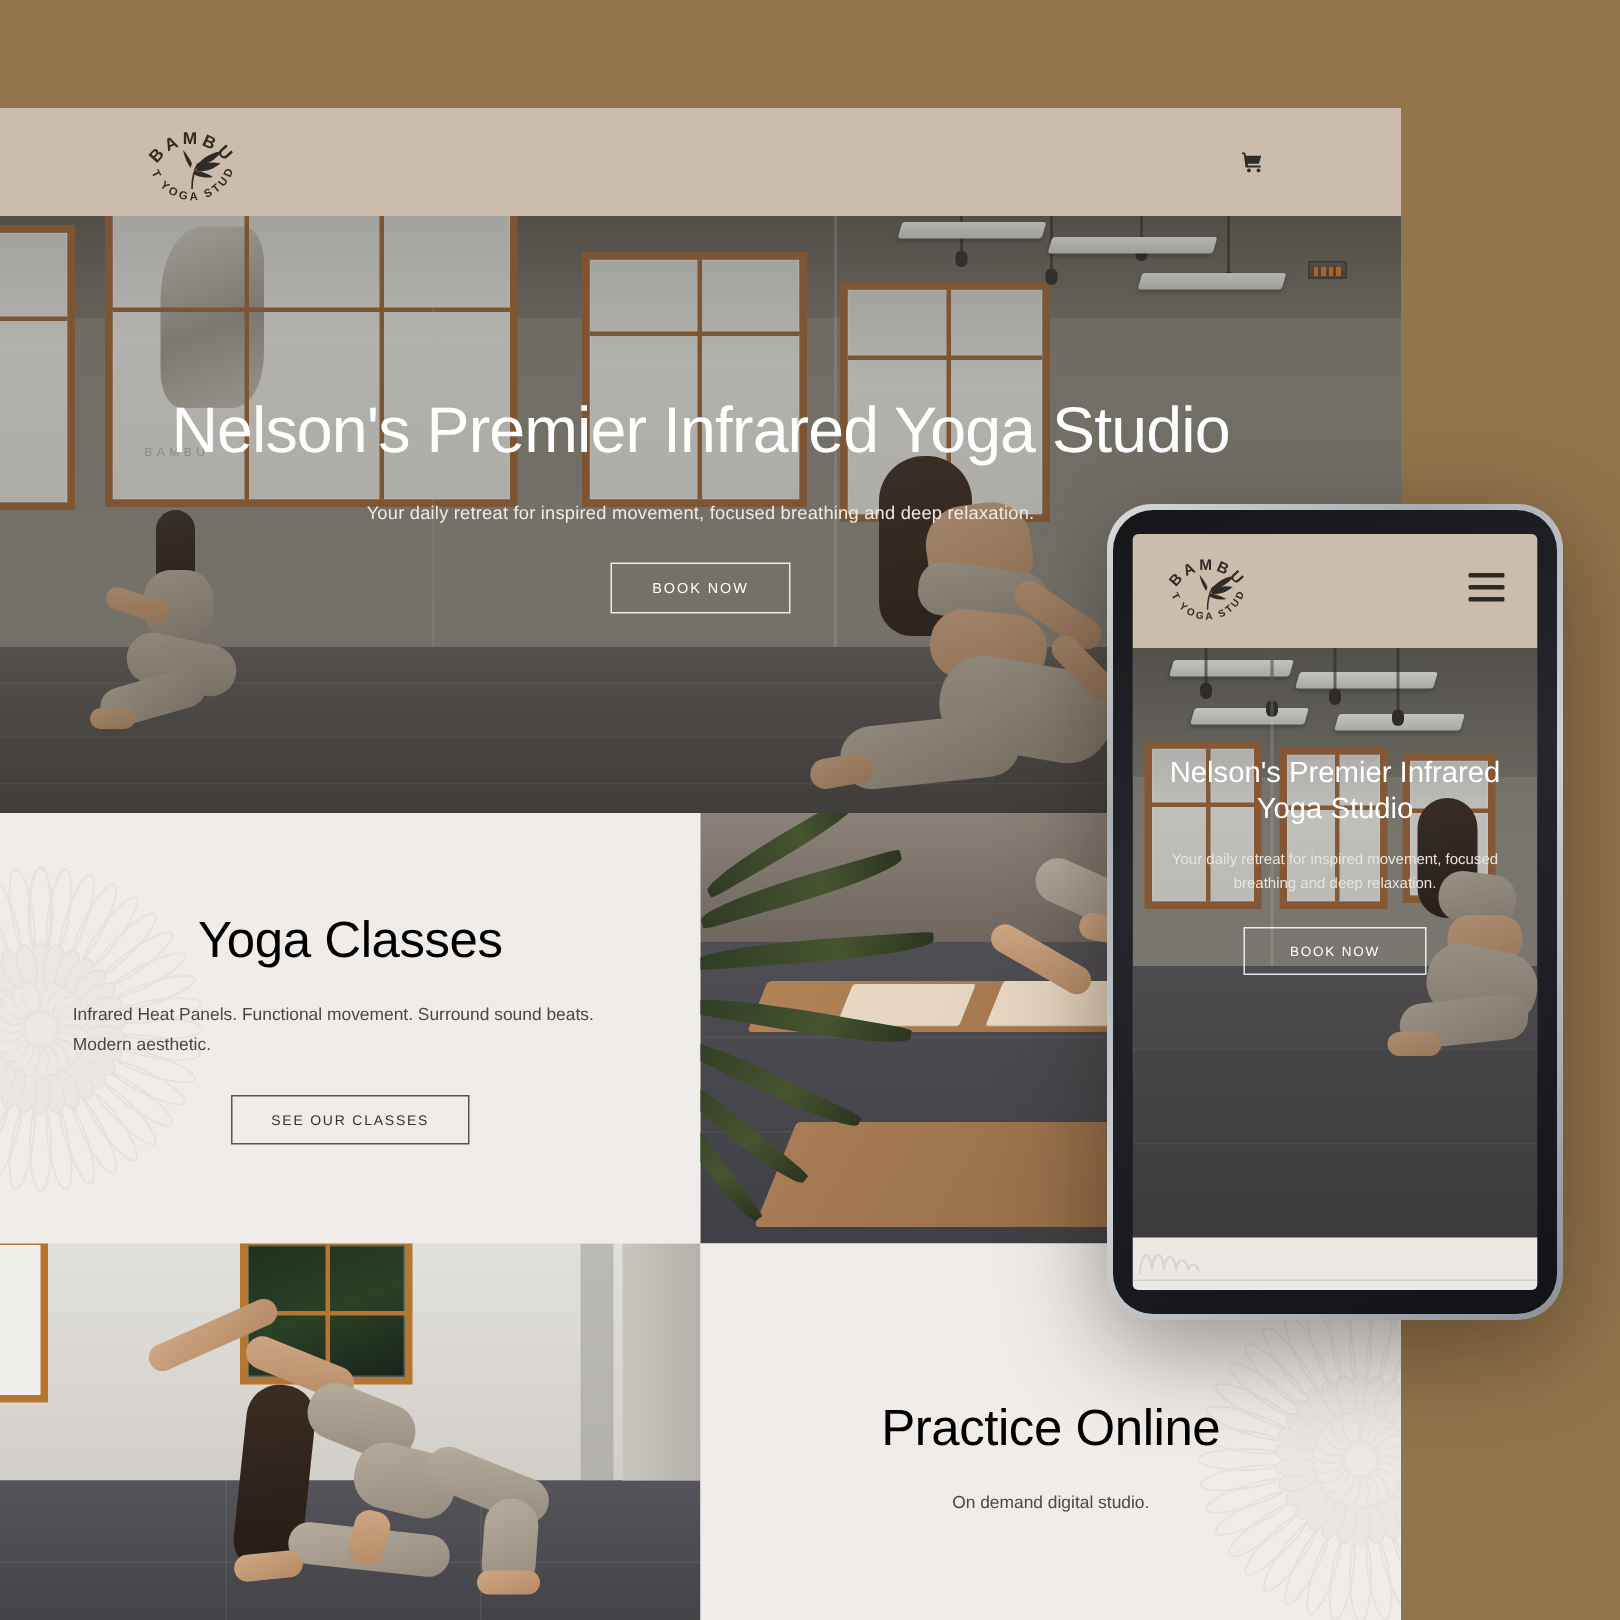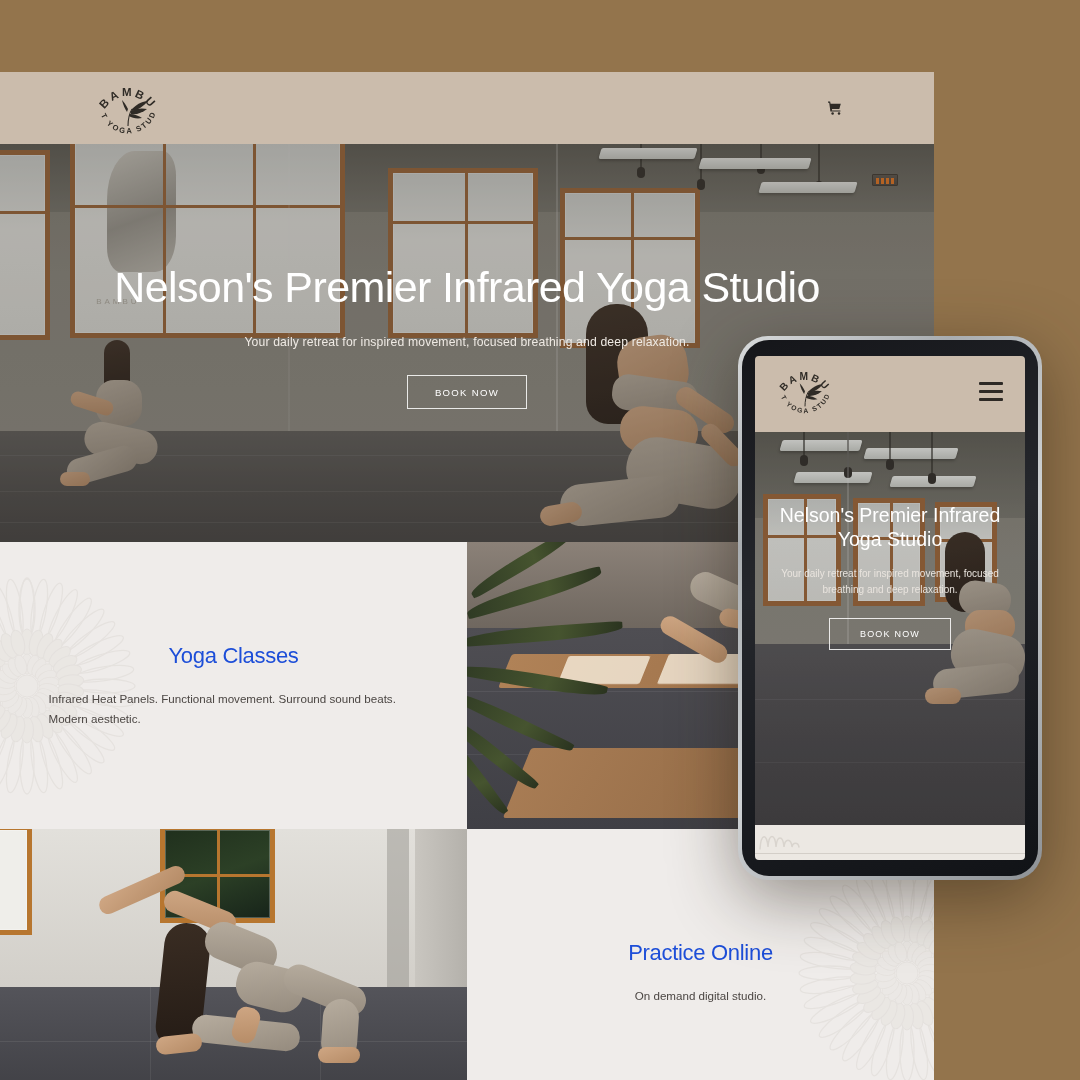--- a/index.html
+++ b/index.html
@@ -133,23 +133,23 @@
     background: #efecea;
     display: flex;
     flex-direction: column;
     align-items: center;
     justify-content: center;
     overflow: hidden;
   }
   .panel-img { position: relative; width: 467px; height: 287px; overflow: hidden; }
 
   .sec-title {
-    font-size: 22px;
+    font-size: 34px;
     font-weight: 400;
-    color: #1d4ed8;
+    color: #000000;
     letter-spacing: -0.3px;
     position: relative;
     z-index: 3;
   }
   .sec-body {
     margin-top: 20px;
     font-size: 11.6px;
     color: #4b4643;
     line-height: 1.7;
     text-align: left;
@@ -533,20 +533,23 @@
               <ellipse cx="115" cy="93" rx="5.5" ry="10" fill="#e9e6e2" stroke="#ddd9d4" stroke-width="0.9" transform="rotate(294.54545454545456 115 115)"></ellipse>
               <ellipse cx="115" cy="93" rx="5.5" ry="10" fill="#e9e6e2" stroke="#ddd9d4" stroke-width="0.9" transform="rotate(310.90909090909093 115 115)"></ellipse>
               <ellipse cx="115" cy="93" rx="5.5" ry="10" fill="#e9e6e2" stroke="#ddd9d4" stroke-width="0.9" transform="rotate(327.27272727272725 115 115)"></ellipse>
               <ellipse cx="115" cy="93" rx="5.5" ry="10" fill="#e9e6e2" stroke="#ddd9d4" stroke-width="0.9" transform="rotate(343.6363636363636 115 115)"></ellipse>
               <circle cx="115" cy="115" r="11" fill="#eae7e3" stroke="#ddd9d4"></circle>
             </g>
         </svg>
 
         <h2 class="sec-title">Yoga Classes</h2>
         <p class="sec-body">Infrared Heat Panels. Functional movement. Surround sound beats. Modern aesthetic.</p>
+        <div class="sec-btn-row">
+          <button class="ghost-btn">SEE OUR CLASSES</button>
+        </div>
       </div>
 
       <div class="panel-img">
         <div class="scene" style="background:linear-gradient(180deg,#6d6a63 0%,#56534d 38%,#45444a 100%);">
           <div style="position:absolute;left:0;right:0;top:0;height:30%;background:linear-gradient(180deg,#8b8178 0%,#6f675f 100%);"></div>
           <div style="position:absolute;left:0;right:0;top:30%;bottom:0;background:linear-gradient(180deg,#4f4e53 0%,#3f3f45 100%);"></div>
           <div style="position:absolute;left:0;right:0;top:52%;height:1px;background:rgba(255,255,255,.07);"></div>
           <div style="position:absolute;left:0;right:0;top:74%;height:1px;background:rgba(255,255,255,.06);"></div>
 
           <div class="mat" style="left:38px; top:112px; width:300px; height:34px;"></div>

